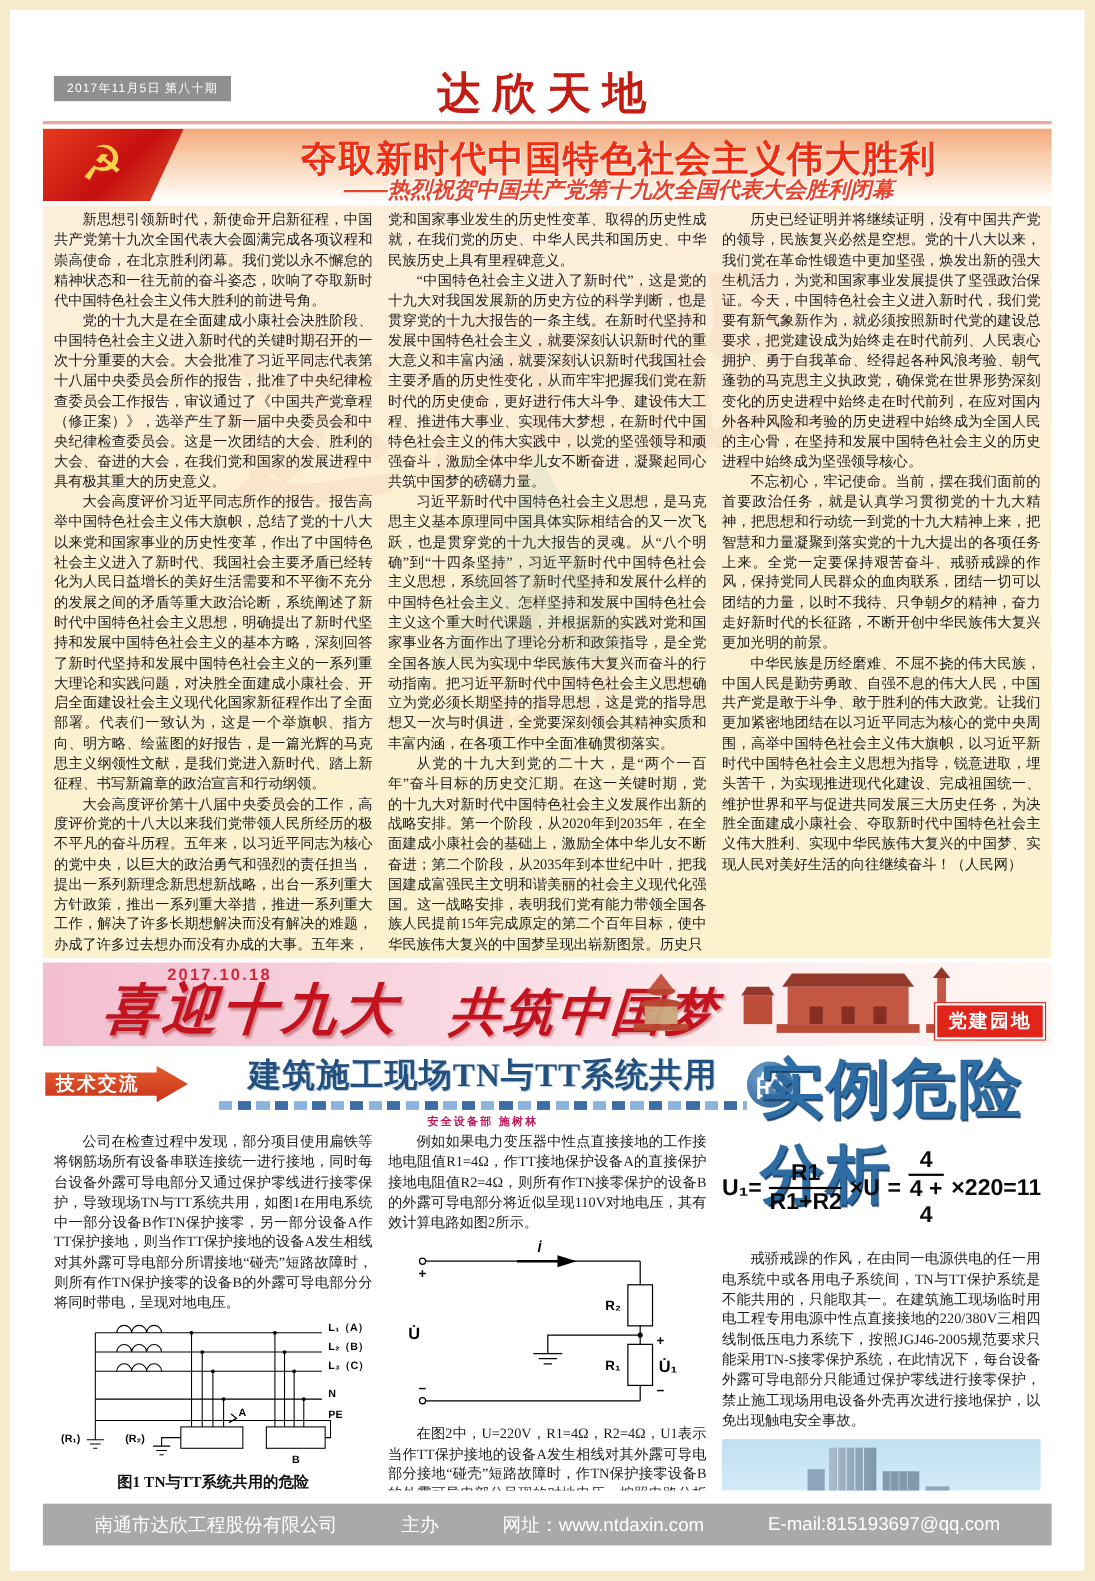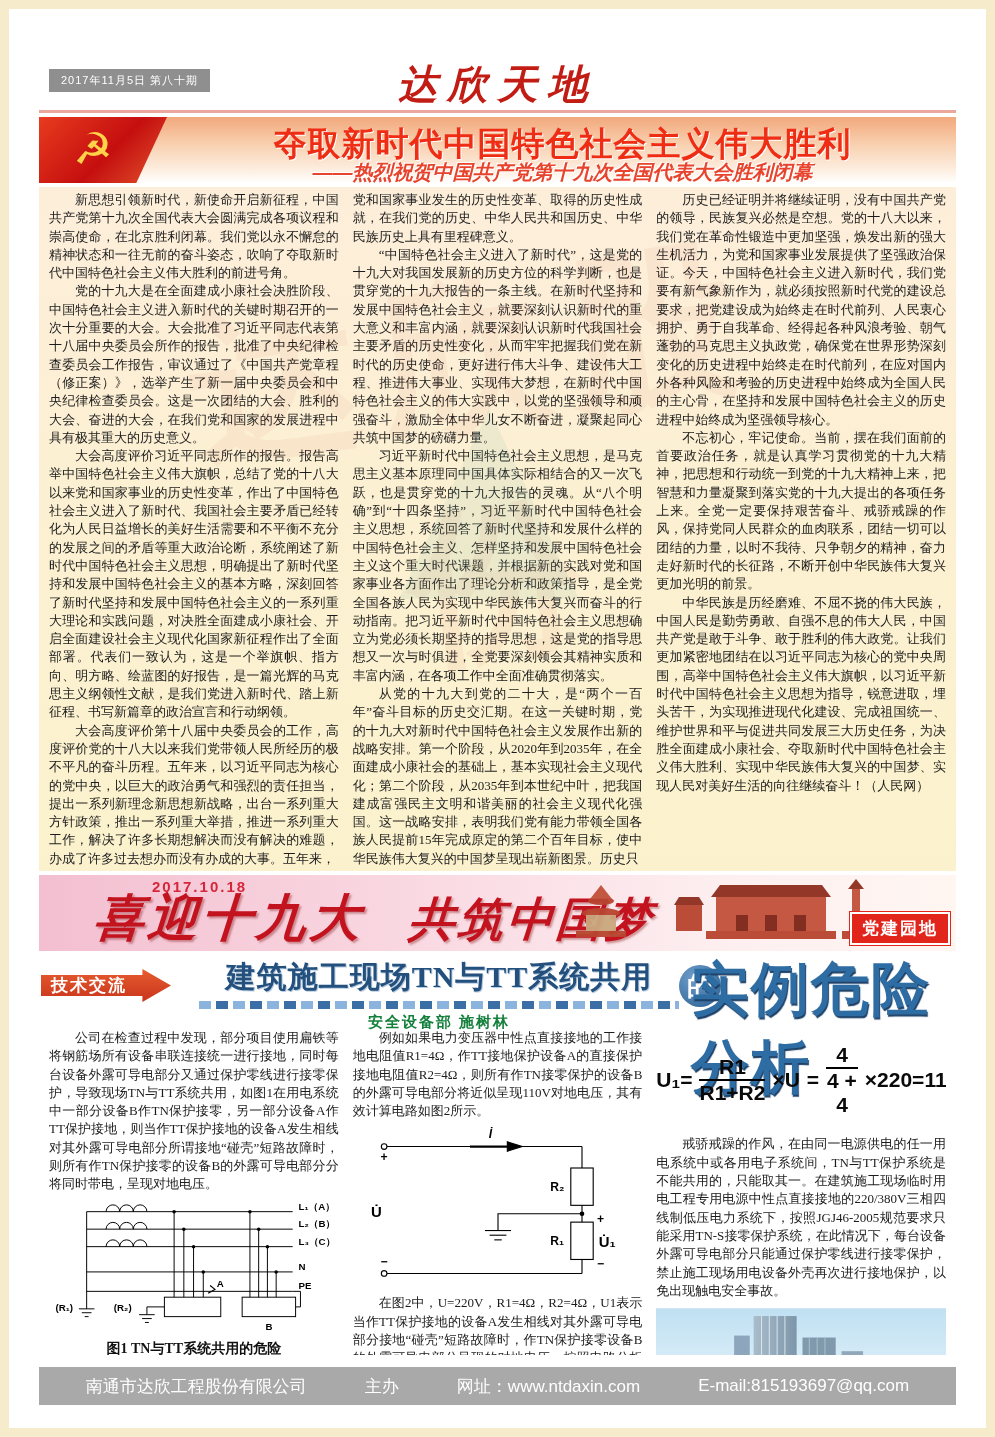--- a/index.html
+++ b/index.html
@@ -5,21 +5,21 @@
   html,body{margin:0;padding:0;}
   body{width:995px;height:1437px;font-family:"Liberation Serif","DejaVu Serif",serif;background:#f6eccb;}
   .page{position:relative;width:995px;height:1437px;box-sizing:border-box;background:#ffffff;
         border:9px solid #f6eccb;outline:1px solid #e3d39f;overflow:hidden;}
   
   .masthead{position:absolute;left:30px;right:30px;top:48px;height:50px;}
   .issue-box{position:absolute;left:10px;top:12px;background:#8f8f8f;color:#fff;
              font-family:"Liberation Sans","DejaVu Sans",sans-serif;font-size:11px;
              padding:4px 12px;letter-spacing:1px;}
   .paper-name{position:absolute;left:0;right:0;top:0;text-align:center;color:#c21d14;
-              font-size:40px;font-weight:bold;font-style:italic;letter-spacing:10px;
+              font-size:40px;font-weight:bold;letter-spacing:10px;
               font-family:"DejaVu Serif","Liberation Serif",serif;}
   .section-wrap{position:absolute;right:6px;top:2px;display:flex;align-items:flex-start;gap:10px;}
   .section-name{font-size:27px;font-weight:bold;letter-spacing:5px;color:#111;margin-top:10px;}
   .page-num{font-size:48px;font-weight:bold;color:#e60012;line-height:1;
             font-family:"Liberation Sans","DejaVu Sans",sans-serif;}
   .head-rule{position:absolute;left:30px;right:30px;top:101px;height:3px;background:#e9a79d;}
   
   .lead-banner{position:absolute;left:30px;right:30px;top:108px;height:66px;
                background:linear-gradient(180deg,#f2a87c 0%,#f8cfae 40%,#fdeee0 80%,#fff 100%);
                overflow:hidden;}
@@ -67,21 +67,21 @@
   .tech-label{position:absolute;left:2px;top:12px;background:linear-gradient(180deg,#e65c2e,#c9341c);
               color:#fff;font-family:Liberation Serif, serif;font-size:17px;
               font-weight:bold;padding:5px 14px 5px 10px;letter-spacing:2px;
               clip-path:polygon(0 18%,78% 18%,78% 0,100% 50%,78% 100%,78% 82%,0 82%);
               width:130px;box-sizing:border-box;text-align:left;}
   .tech-titles{position:absolute;left:160px;top:0;}
   .t-main{font-size:30px;font-weight:bold;color:#24507d;letter-spacing:1px;
           font-family:"Liberation Serif","DejaVu Serif",serif;text-shadow:1px 1px 0 #b9cde2;text-align:center;}
   .t-dash{margin-top:3px;height:8px;width:480px;
           background:repeating-linear-gradient(90deg,#8ab4dd 0 12px,#fff 12px 17px,#3a6ea5 17px 29px,#fff 29px 34px);}
-  .t-byline{margin-top:4px;text-align:center;font-size:15px;font-weight:bold;color:#15803d;
+  .t-byline{margin-top:4px;text-align:center;font-size:10px;font-weight:bold;color:#be185d;
             font-family:"Liberation Sans","DejaVu Sans",sans-serif;letter-spacing:2px;}
   .t-de{position:absolute;left:640px;top:8px;width:42px;height:42px;border-radius:50%;
         background:radial-gradient(circle at 35% 30%,#6d9ecb,#2a5d8f);color:#fff;font-size:26px;
         font-weight:bold;display:flex;align-items:center;justify-content:center;}
   .t-rest{position:absolute;left:652px;top:-6px;font-size:58px;font-weight:bold;color:#2e6da4;
           letter-spacing:2px;font-family:Liberation Sans, sans-serif;
           text-shadow:1px 2px 1px #1d3f66;}
   .tech-cols{position:absolute;left:30px;right:30px;top:1020px;height:326px;
              display:flex;gap:14px;padding:0 10px;box-sizing:border-box;overflow:hidden;}
   .fig{display:block;margin:6px auto 0;}
@@ -121,21 +121,21 @@
     <div class="col">
       <p class="ind">新思想引领新时代，新使命开启新征程，中国共产党第十九次全国代表大会圆满完成各项议程和崇高使命，在北京胜利闭幕。我们党以永不懈怠的精神状态和一往无前的奋斗姿态，吹响了夺取新时代中国特色社会主义伟大胜利的前进号角。</p>
       <p class="ind">党的十九大是在全面建成小康社会决胜阶段、中国特色社会主义进入新时代的关键时期召开的一次十分重要的大会。大会批准了习近平同志代表第十八届中央委员会所作的报告，批准了中央纪律检查委员会工作报告，审议通过了《中国共产党章程（修正案）》，选举产生了新一届中央委员会和中央纪律检查委员会。这是一次团结的大会、胜利的大会、奋进的大会，在我们党和国家的发展进程中具有极其重大的历史意义。</p>
       <p class="ind">大会高度评价习近平同志所作的报告。报告高举中国特色社会主义伟大旗帜，总结了党的十八大以来党和国家事业的历史性变革，作出了中国特色社会主义进入了新时代、我国社会主要矛盾已经转化为人民日益增长的美好生活需要和不平衡不充分的发展之间的矛盾等重大政治论断，系统阐述了新时代中国特色社会主义思想，明确提出了新时代坚持和发展中国特色社会主义的基本方略，深刻回答了新时代坚持和发展中国特色社会主义的一系列重大理论和实践问题，对决胜全面建成小康社会、开启全面建设社会主义现代化国家新征程作出了全面部署。代表们一致认为，这是一个举旗帜、指方向、明方略、绘蓝图的好报告，是一篇光辉的马克思主义纲领性文献，是我们党进入新时代、踏上新征程、书写新篇章的政治宣言和行动纲领。</p>
       <p class="ind">大会高度评价第十八届中央委员会的工作，高度评价党的十八大以来我们党带领人民所经历的极不平凡的奋斗历程。五年来，以习近平同志为核心的党中央，以巨大的政治勇气和强烈的责任担当，提出一系列新理念新思想新战略，出台一系列重大方针政策，推出一系列重大举措，推进一系列重大工作，解决了许多长期想解决而没有解决的难题，办成了许多过去想办而没有办成的大事。五年来，</p>
     </div>
     <div class="col">
       <p>党和国家事业发生的历史性变革、取得的历史性成就，在我们党的历史、中华人民共和国历史、中华民族历史上具有里程碑意义。</p>
       <p class="ind">“中国特色社会主义进入了新时代”，这是党的十九大对我国发展新的历史方位的科学判断，也是贯穿党的十九大报告的一条主线。在新时代坚持和发展中国特色社会主义，就要深刻认识新时代的重大意义和丰富内涵，就要深刻认识新时代我国社会主要矛盾的历史性变化，从而牢牢把握我们党在新时代的历史使命，更好进行伟大斗争、建设伟大工程、推进伟大事业、实现伟大梦想，在新时代中国特色社会主义的伟大实践中，以党的坚强领导和顽强奋斗，激励全体中华儿女不断奋进，凝聚起同心共筑中国梦的磅礴力量。</p>
       <p class="ind">习近平新时代中国特色社会主义思想，是马克思主义基本原理同中国具体实际相结合的又一次飞跃，也是贯穿党的十九大报告的灵魂。从“八个明确”到“十四条坚持”，习近平新时代中国特色社会主义思想，系统回答了新时代坚持和发展什么样的中国特色社会主义、怎样坚持和发展中国特色社会主义这个重大时代课题，并根据新的实践对党和国家事业各方面作出了理论分析和政策指导，是全党全国各族人民为实现中华民族伟大复兴而奋斗的行动指南。把习近平新时代中国特色社会主义思想确立为党必须长期坚持的指导思想，这是党的指导思想又一次与时俱进，全党要深刻领会其精神实质和丰富内涵，在各项工作中全面准确贯彻落实。</p>
-      <p class="ind">从党的十九大到党的二十大，是“两个一百年”奋斗目标的历史交汇期。在这一关键时期，党的十九大对新时代中国特色社会主义发展作出新的战略安排。第一个阶段，从2020年到2035年，在全面建成小康社会的基础上，基本实现社会主义现代化；第二个阶段，从2035年到本世纪中叶，把我国建成富强民主文明和谐美丽的社会主义现代化强国。这一战略安排，表明我们党有能力带领全国各族人民提前15年完成原定的第二个百年目标，使中华民族伟大复兴的中国梦呈现出崭新图景。历史只</p>
+      <p class="ind">从党的十九大到党的二十大，是“两个一百年”奋斗目标的历史交汇期。在这一关键时期，党的十九大对新时代中国特色社会主义发展作出新的战略安排。第一个阶段，从2020年到2035年，在全面建成小康社会的基础上，激励全体中华儿女不断奋进；第二个阶段，从2035年到本世纪中叶，把我国建成富强民主文明和谐美丽的社会主义现代化强国。这一战略安排，表明我们党有能力带领全国各族人民提前15年完成原定的第二个百年目标，使中华民族伟大复兴的中国梦呈现出崭新图景。历史只</p>
     </div>
     <div class="col">
       <p class="ind">历史已经证明并将继续证明，没有中国共产党的领导，民族复兴必然是空想。党的十八大以来，我们党在革命性锻造中更加坚强，焕发出新的强大生机活力，为党和国家事业发展提供了坚强政治保证。今天，中国特色社会主义进入新时代，我们党要有新气象新作为，就必须按照新时代党的建设总要求，把党建设成为始终走在时代前列、人民衷心拥护、勇于自我革命、经得起各种风浪考验、朝气蓬勃的马克思主义执政党，确保党在世界形势深刻变化的历史进程中始终走在时代前列，在应对国内外各种风险和考验的历史进程中始终成为全国人民的主心骨，在坚持和发展中国特色社会主义的历史进程中始终成为坚强领导核心。</p>
       <p class="ind">不忘初心，牢记使命。当前，摆在我们面前的首要政治任务，就是认真学习贯彻党的十九大精神，把思想和行动统一到党的十九大精神上来，把智慧和力量凝聚到落实党的十九大提出的各项任务上来。全党一定要保持艰苦奋斗、戒骄戒躁的作风，保持党同人民群众的血肉联系，团结一切可以团结的力量，以时不我待、只争朝夕的精神，奋力走好新时代的长征路，不断开创中华民族伟大复兴更加光明的前景。</p>
       <p class="ind">中华民族是历经磨难、不屈不挠的伟大民族，中国人民是勤劳勇敢、自强不息的伟大人民，中国共产党是敢于斗争、敢于胜利的伟大政党。让我们更加紧密地团结在以习近平同志为核心的党中央周围，高举中国特色社会主义伟大旗帜，以习近平新时代中国特色社会主义思想为指导，锐意进取，埋头苦干，为实现推进现代化建设、完成祖国统一、维护世界和平与促进共同发展三大历史任务，为决胜全面建成小康社会、夺取新时代中国特色社会主义伟大胜利、实现中华民族伟大复兴的中国梦、实现人民对美好生活的向往继续奋斗！（人民网）</p>
     </div>
   </section>
   <div class="watermark">达欣股份</div>
   <div class="wm-tri"></div>
 

